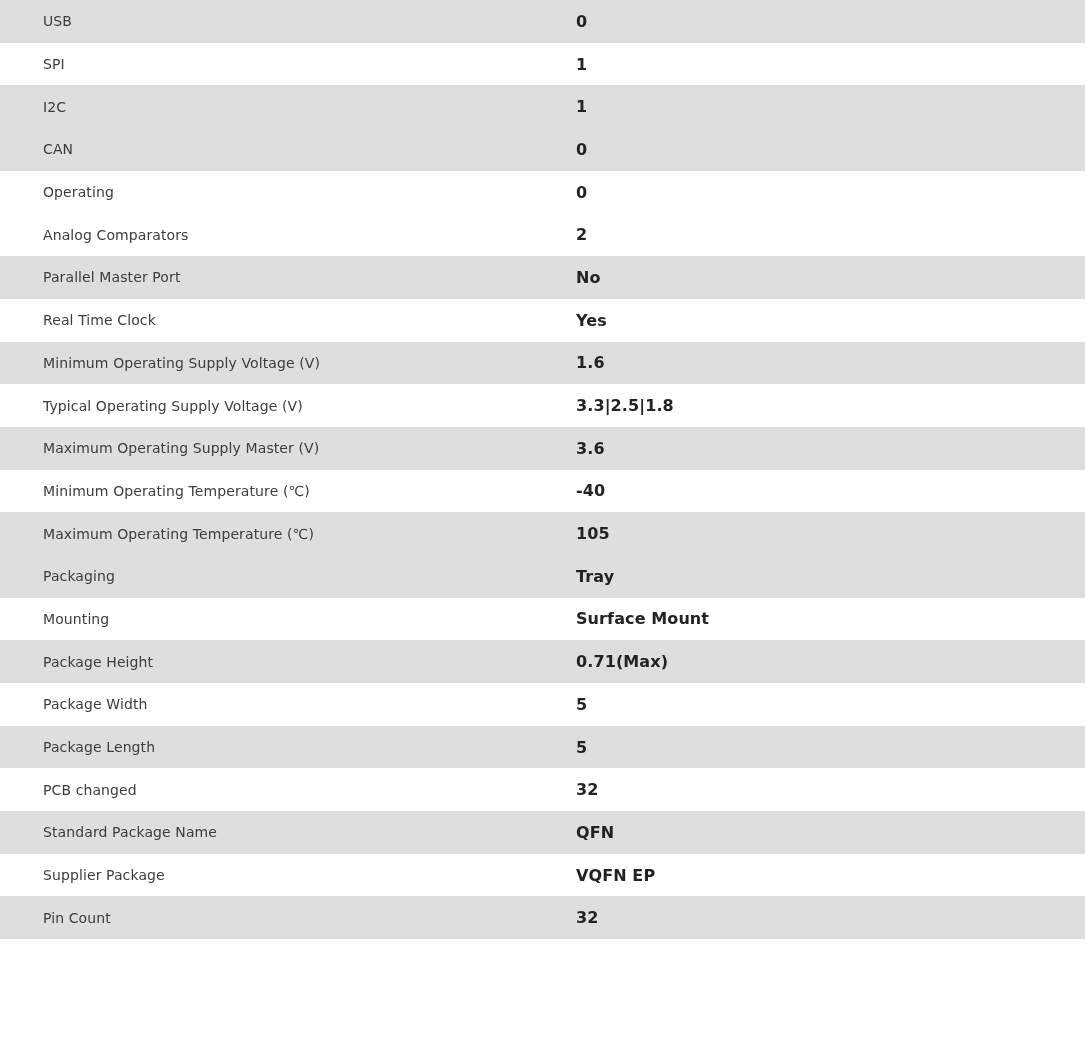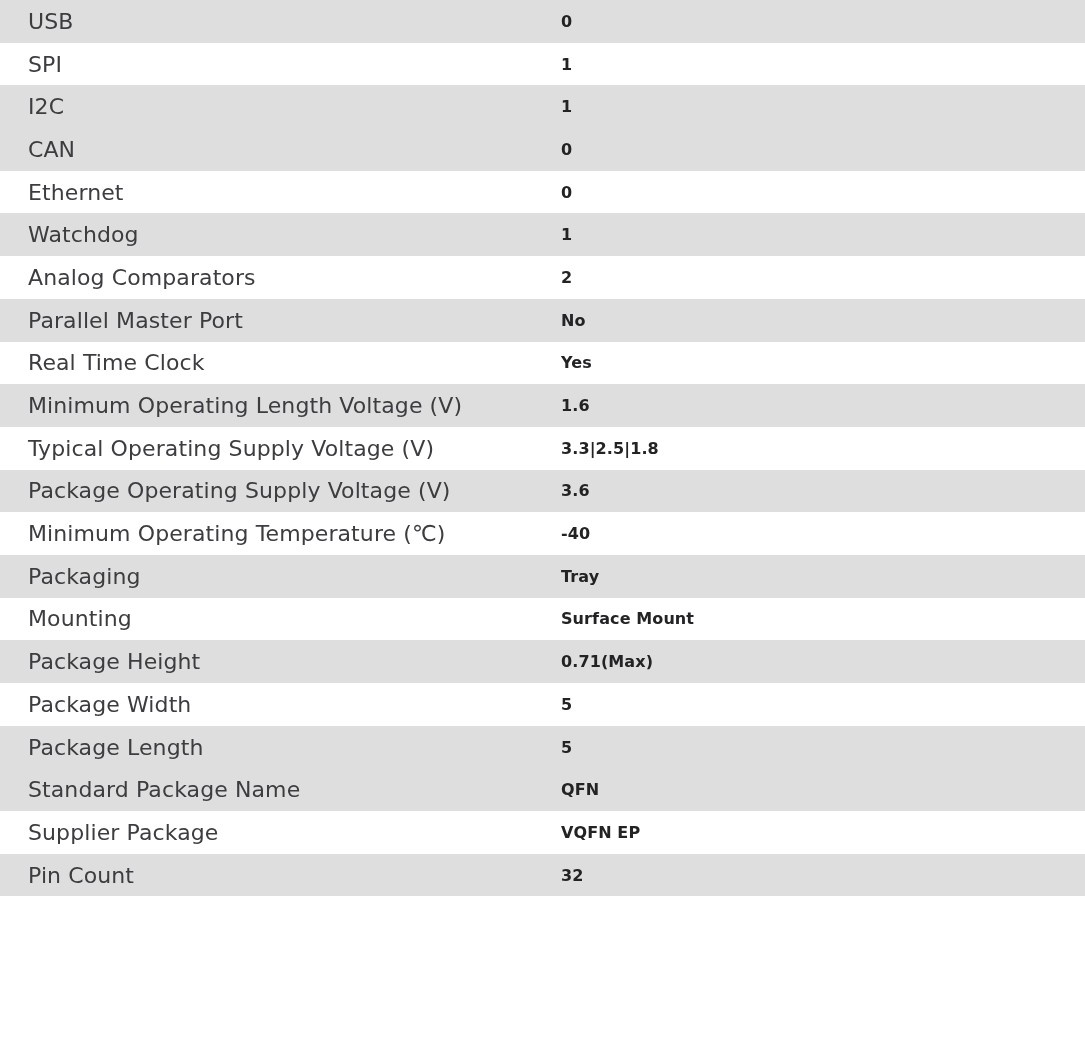--- a/index.html
+++ b/index.html
@@ -28,22 +28,22 @@
   .spec-table tr.plain {
     background: #ffffff;
   }
   .spec-table td {
     padding: 0;
     vertical-align: middle;
     border: none;
   }
   td.label {
     width: 530px;
-    padding-left: 28px;
-    font-size: 22px;
+    padding-left: 43px;
+    font-size: 14px;
     font-weight: 400;
     color: #3c3c41;
     letter-spacing: 0.1px;
   }
   td.value {
     padding-left: 3px;
     font-size: 16px;
     font-weight: 700;
     color: #232326;
     letter-spacing: 0.1px;
@@ -64,54 +64,54 @@
     </tr>
     <tr class="alt">
       <td class="label">I2C</td>
       <td class="value">1</td>
     </tr>
     <tr class="alt">
       <td class="label">CAN</td>
       <td class="value">0</td>
     </tr>
     <tr class="plain">
-      <td class="label">Ethernet</td>
+      <td class="label">Operating</td>
       <td class="value">0</td>
-    </tr>
-    <tr class="alt">
-      <td class="label">Watchdog</td>
-      <td class="value">1</td>
     </tr>
     <tr class="plain">
       <td class="label">Analog Comparators</td>
       <td class="value">2</td>
     </tr>
     <tr class="alt">
       <td class="label">Parallel Master Port</td>
       <td class="value">No</td>
     </tr>
     <tr class="plain">
       <td class="label">Real Time Clock</td>
       <td class="value">Yes</td>
     </tr>
     <tr class="alt">
-      <td class="label">Minimum Operating Length Voltage (V)</td>
+      <td class="label">Minimum Operating Supply Voltage (V)</td>
       <td class="value">1.6</td>
     </tr>
     <tr class="plain">
       <td class="label">Typical Operating Supply Voltage (V)</td>
       <td class="value">3.3|2.5|1.8</td>
     </tr>
     <tr class="alt">
-      <td class="label">Package Operating Supply Voltage (V)</td>
+      <td class="label">Maximum Operating Supply Master (V)</td>
       <td class="value">3.6</td>
     </tr>
     <tr class="plain">
       <td class="label">Minimum Operating Temperature (℃)</td>
       <td class="value">-40</td>
+    </tr>
+    <tr class="alt">
+      <td class="label">Maximum Operating Temperature (℃)</td>
+      <td class="value">105</td>
     </tr>
     <tr class="alt">
       <td class="label">Packaging</td>
       <td class="value">Tray</td>
     </tr>
     <tr class="plain">
       <td class="label">Mounting</td>
       <td class="value">Surface Mount</td>
     </tr>
     <tr class="alt">
@@ -119,20 +119,24 @@
       <td class="value">0.71(Max)</td>
     </tr>
     <tr class="plain">
       <td class="label">Package Width</td>
       <td class="value">5</td>
     </tr>
     <tr class="alt">
       <td class="label">Package Length</td>
       <td class="value">5</td>
     </tr>
+    <tr class="plain">
+      <td class="label">PCB changed</td>
+      <td class="value">32</td>
+    </tr>
     <tr class="alt">
       <td class="label">Standard Package Name</td>
       <td class="value">QFN</td>
     </tr>
     <tr class="plain">
       <td class="label">Supplier Package</td>
       <td class="value">VQFN EP</td>
     </tr>
     <tr class="alt">
       <td class="label">Pin Count</td>

